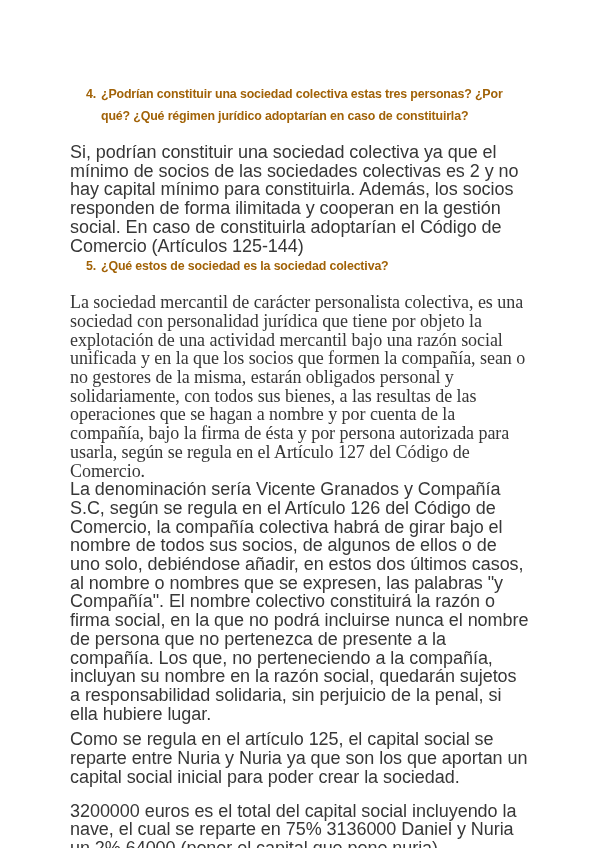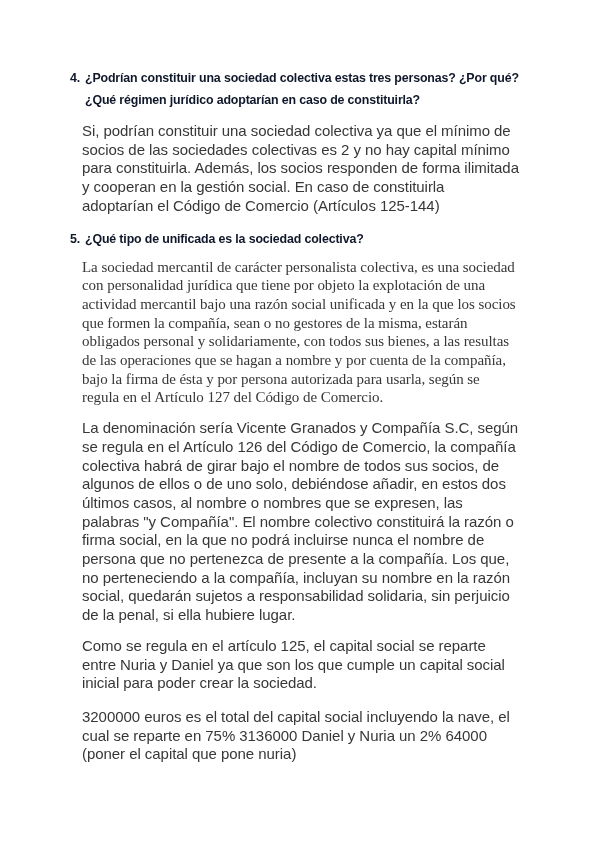--- a/index.html
+++ b/index.html
@@ -17,37 +17,37 @@
     width: 600px;
     height: 848px;
     background: #ffffff;
     box-sizing: border-box;
     padding: 67px 69px 0 70px;
   }
   .question {
     font-weight: bold;
     font-size: 12.4px;
     line-height: 22px;
-    color: #0f172a;
+    color: #a16207;
     letter-spacing: -0.15px;
-    margin: 0;
+    margin: 16px;
     padding-left: 15px;
     text-indent: -15px;
   }
   .question .q-num {
     display: inline-block;
     width: 15px;
     text-indent: 0;
   }
   .answer {
-    font-size: 15px;
+    font-size: 18px;
     line-height: 18.7px;
     color: #373737;
     letter-spacing: -0.05px;
-    margin: 12px;
+    margin: 0;
   }
   
   .a-4-0 { margin-top: 11px; }
   .q-5   { margin-top: 0; }
   .a-5-0 { margin-top: 8px; font-family: Liberation Serif, serif; }
   .q-6   { margin-top: 17px; }
   .a-6-0 { margin-top: 0; }
   .a-6-1 { margin-top: 0; }
   .q-7   { margin-top: 2px; }
   .a-7-0 { margin-top: 7px; }
@@ -57,26 +57,26 @@
 <body>
 
 <main class="page">
 
   <section>
     <h2 class="question q-4"><span class="q-num">4.</span><span>¿Podrían constituir una sociedad colectiva estas tres personas? ¿Por qué? ¿Qué régimen jurídico adoptarían en caso de constituirla?</span></h2>
     <p class="answer a-4-0">Si, podrían constituir una sociedad colectiva ya que el mínimo de socios de las sociedades colectivas es 2 y no hay capital mínimo para constituirla. Además, los socios responden de forma ilimitada y cooperan en la gestión social. En caso de constituirla adoptarían el Código de Comercio (Artículos 125-144)</p>
   </section>
 
   <section>
-    <h2 class="question q-5"><span class="q-num">5.</span><span>¿Qué tipo de unificada es la sociedad colectiva?</span></h2>
+    <h2 class="question q-5"><span class="q-num">5.</span><span>¿Qué estos de sociedad es la sociedad colectiva?</span></h2>
     <p class="answer a-5-0">La sociedad mercantil de carácter personalista colectiva, es una sociedad con personalidad jurídica que tiene por objeto la explotación de una actividad mercantil bajo una razón social unificada y en la que los socios que formen la compañía, sean o no gestores de la misma, estarán obligados personal y solidariamente, con todos sus bienes, a las resultas de las operaciones que se hagan a nombre y por cuenta de la compañía, bajo la firma de ésta y por persona autorizada para usarla, según se regula en el Artículo 127 del Código de Comercio.</p>
   </section>
 
   <section>
     <p class="answer a-6-0">La denominación sería Vicente Granados y Compañía S.C, según se regula en el Artículo 126 del Código de Comercio, la compañía colectiva habrá de girar bajo el nombre de todos sus socios, de algunos de ellos o de uno solo, debiéndose añadir, en estos dos últimos casos, al nombre o nombres que se expresen, las palabras "y Compañía". El nombre colectivo constituirá la razón o firma social, en la que no podrá incluirse nunca el nombre de persona que no pertenezca de presente a la compañía. Los que, no perteneciendo a la compañía, incluyan su nombre en la razón social, quedarán sujetos a responsabilidad solidaria, sin perjuicio de la penal, si ella hubiere lugar.</p>
   </section>
 
   <section>
-    <p class="answer a-7-0">Como se regula en el artículo 125, el capital social se reparte entre Nuria y Daniel ya que son los que cumple un capital social inicial para poder crear la sociedad.</p>
+    <p class="answer a-7-0">Como se regula en el artículo 125, el capital social se reparte entre Nuria y Nuria ya que son los que aportan un capital social inicial para poder crear la sociedad.</p>
     <p class="answer a-7-1">3200000 euros es el total del capital social incluyendo la nave, el cual se reparte en 75% 3136000 Daniel y Nuria un 2% 64000 (poner el capital que pone nuria)</p>
   </section>
 
 </main>
 
 </body></html>

